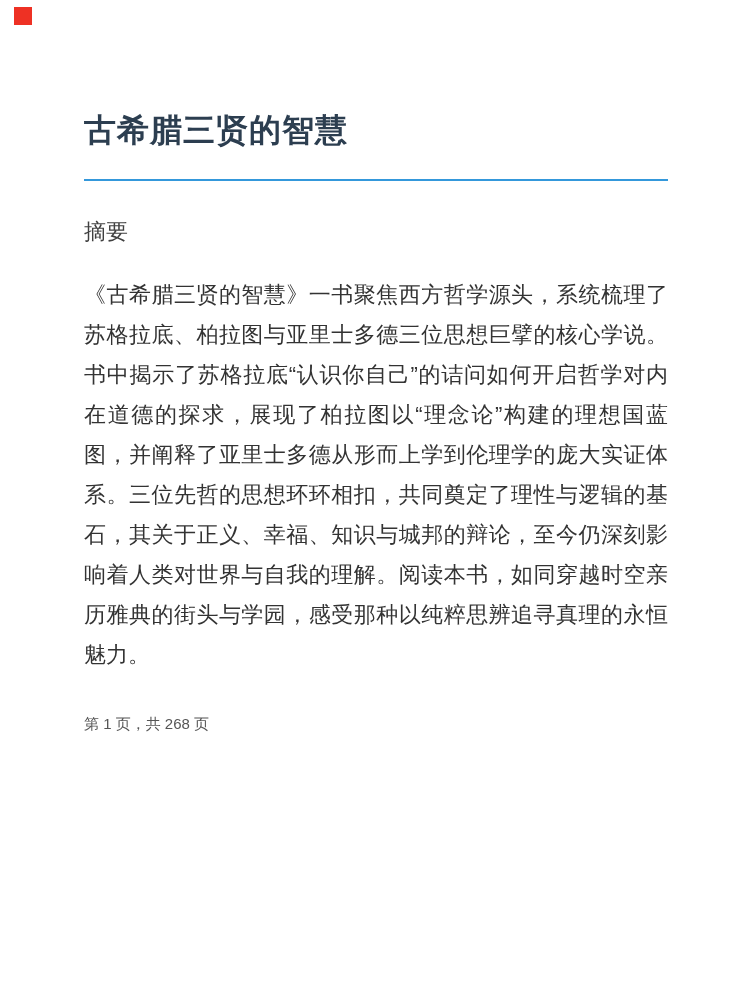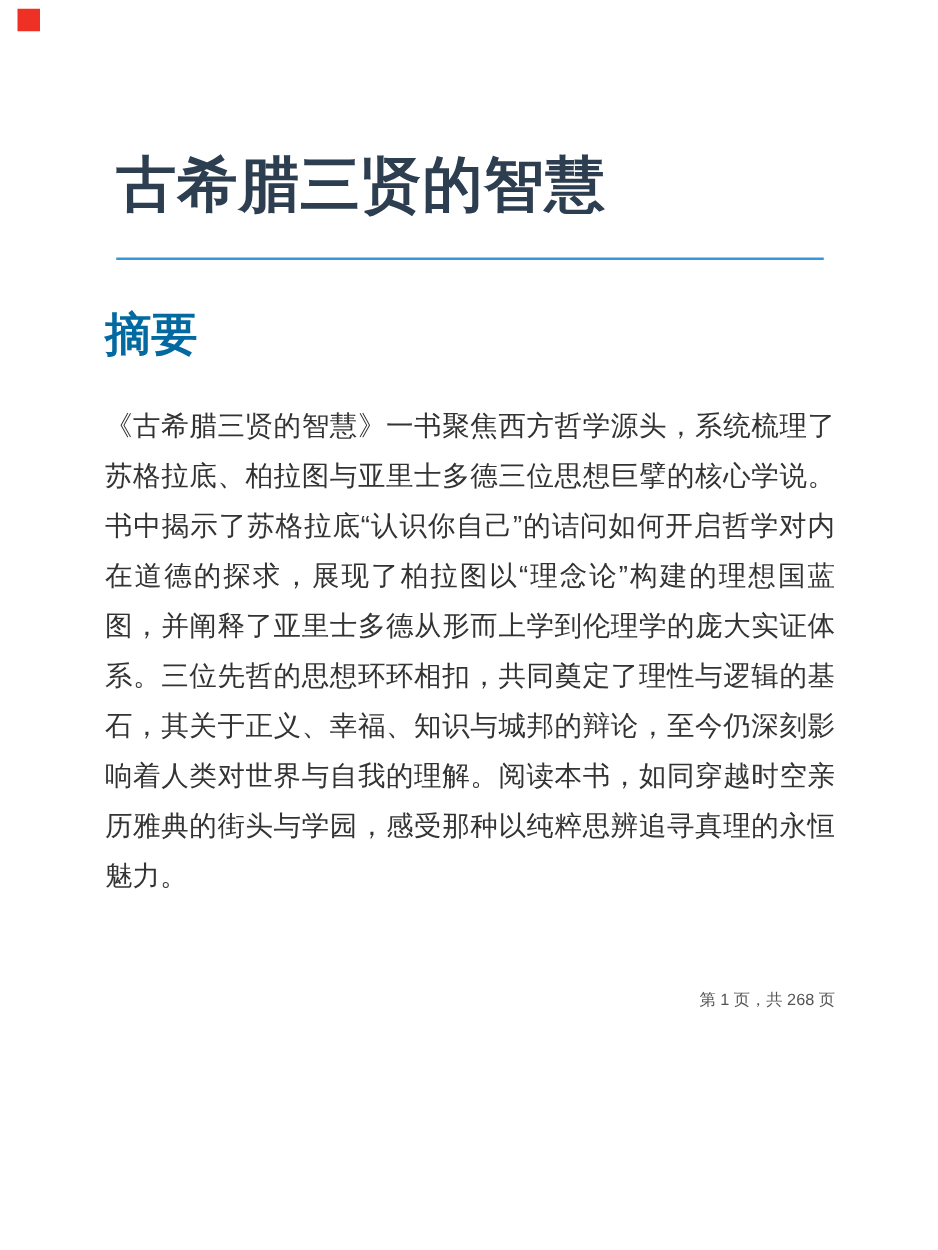--- a/index.html
+++ b/index.html
@@ -7,44 +7,44 @@
     width: 750px; height: 1000px; overflow: hidden; position: relative;
     font-family: "Liberation Sans", "DejaVu Sans", sans-serif;
     color: #333333;
   }
   .corner-marker {
     position: absolute; left: 14px; top: 7px;
     width: 18px; height: 18px; background: #ee3124;
   }
   .page { padding: 112px 82px 0 84px; }
   .doc-title {
-    margin: 9px; font-size: 48px; line-height: 1.15; font-weight: bold;
+    margin: 0; font-size: 32px; line-height: 1.15; font-weight: bold;
     color: #2c3e50; letter-spacing: 1px;
     padding-bottom: 30px; border-bottom: 2px solid #3498db;
   }
   .section-heading {
-    margin: 38px 0 0; font-size: 37px; line-height: 1.2;
-    font-weight: bold; color: #0369a1;
+    margin: 38px 0 0; font-size: 22px; line-height: 1.2;
+    font-weight: normal; color: #404040;
   }
   .toc-heading { margin-top: 32px; }
   .abstract-text {
     margin: 30px 0 0; font-size: 22px; line-height: 40px;
     color: #333333; text-align: justify; text-justify: inter-ideograph;
   }
   .toc-list {
     margin: 24px 0 0; padding: 0 0 0 50px;
     list-style: disc; font-size: 24px; line-height: 36px; color: #333333;
   }
   .toc-list ul {
     list-style: circle; margin: 18px 0 0; padding: 0 0 0 62px;
   }
   .toc-list li { margin: 0; }
   .page-footer {
-    margin-top: 70px; text-align: right;
-    font-size: 13px; line-height: 1.4; color: #555555;
+    margin-top: 38px; text-align: left;
+    font-size: 15px; line-height: 1.4; color: #555555;
   }
 </style>
 </head>
 <body>
 
 <div class="corner-marker"></div>
 
 <div class="page">
 
   <h1 class="doc-title">古希腊三贤的智慧</h1>

